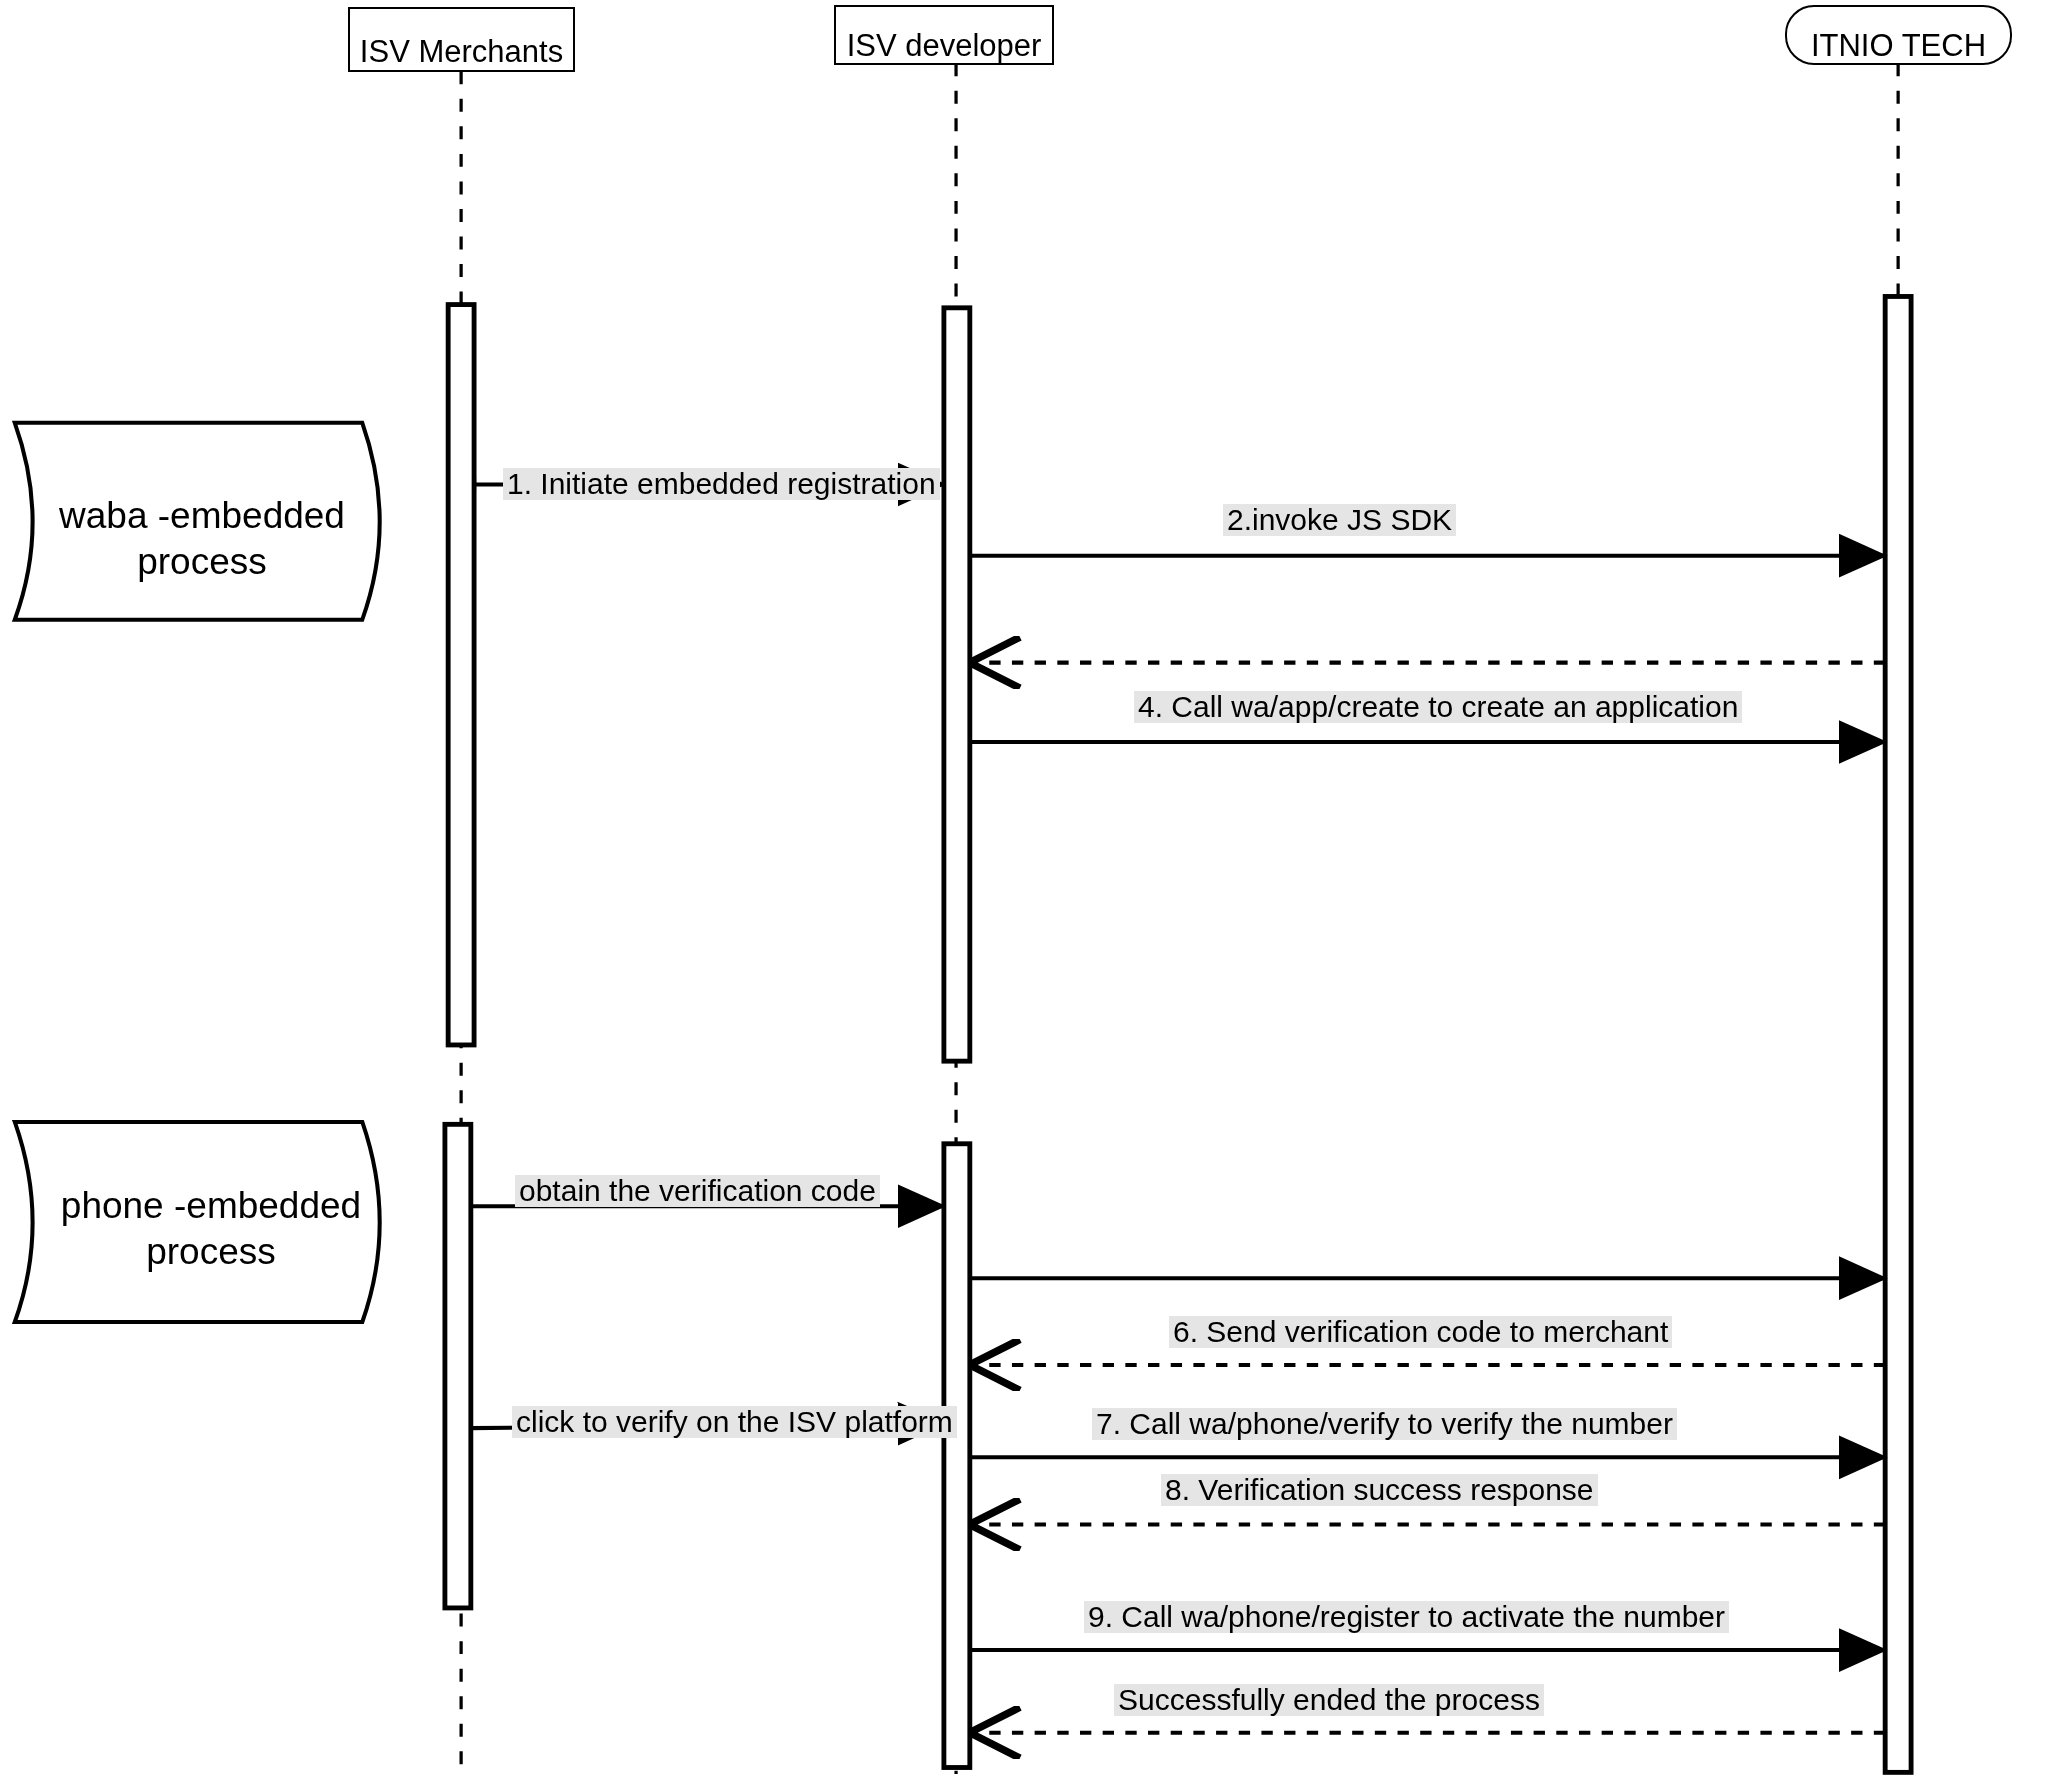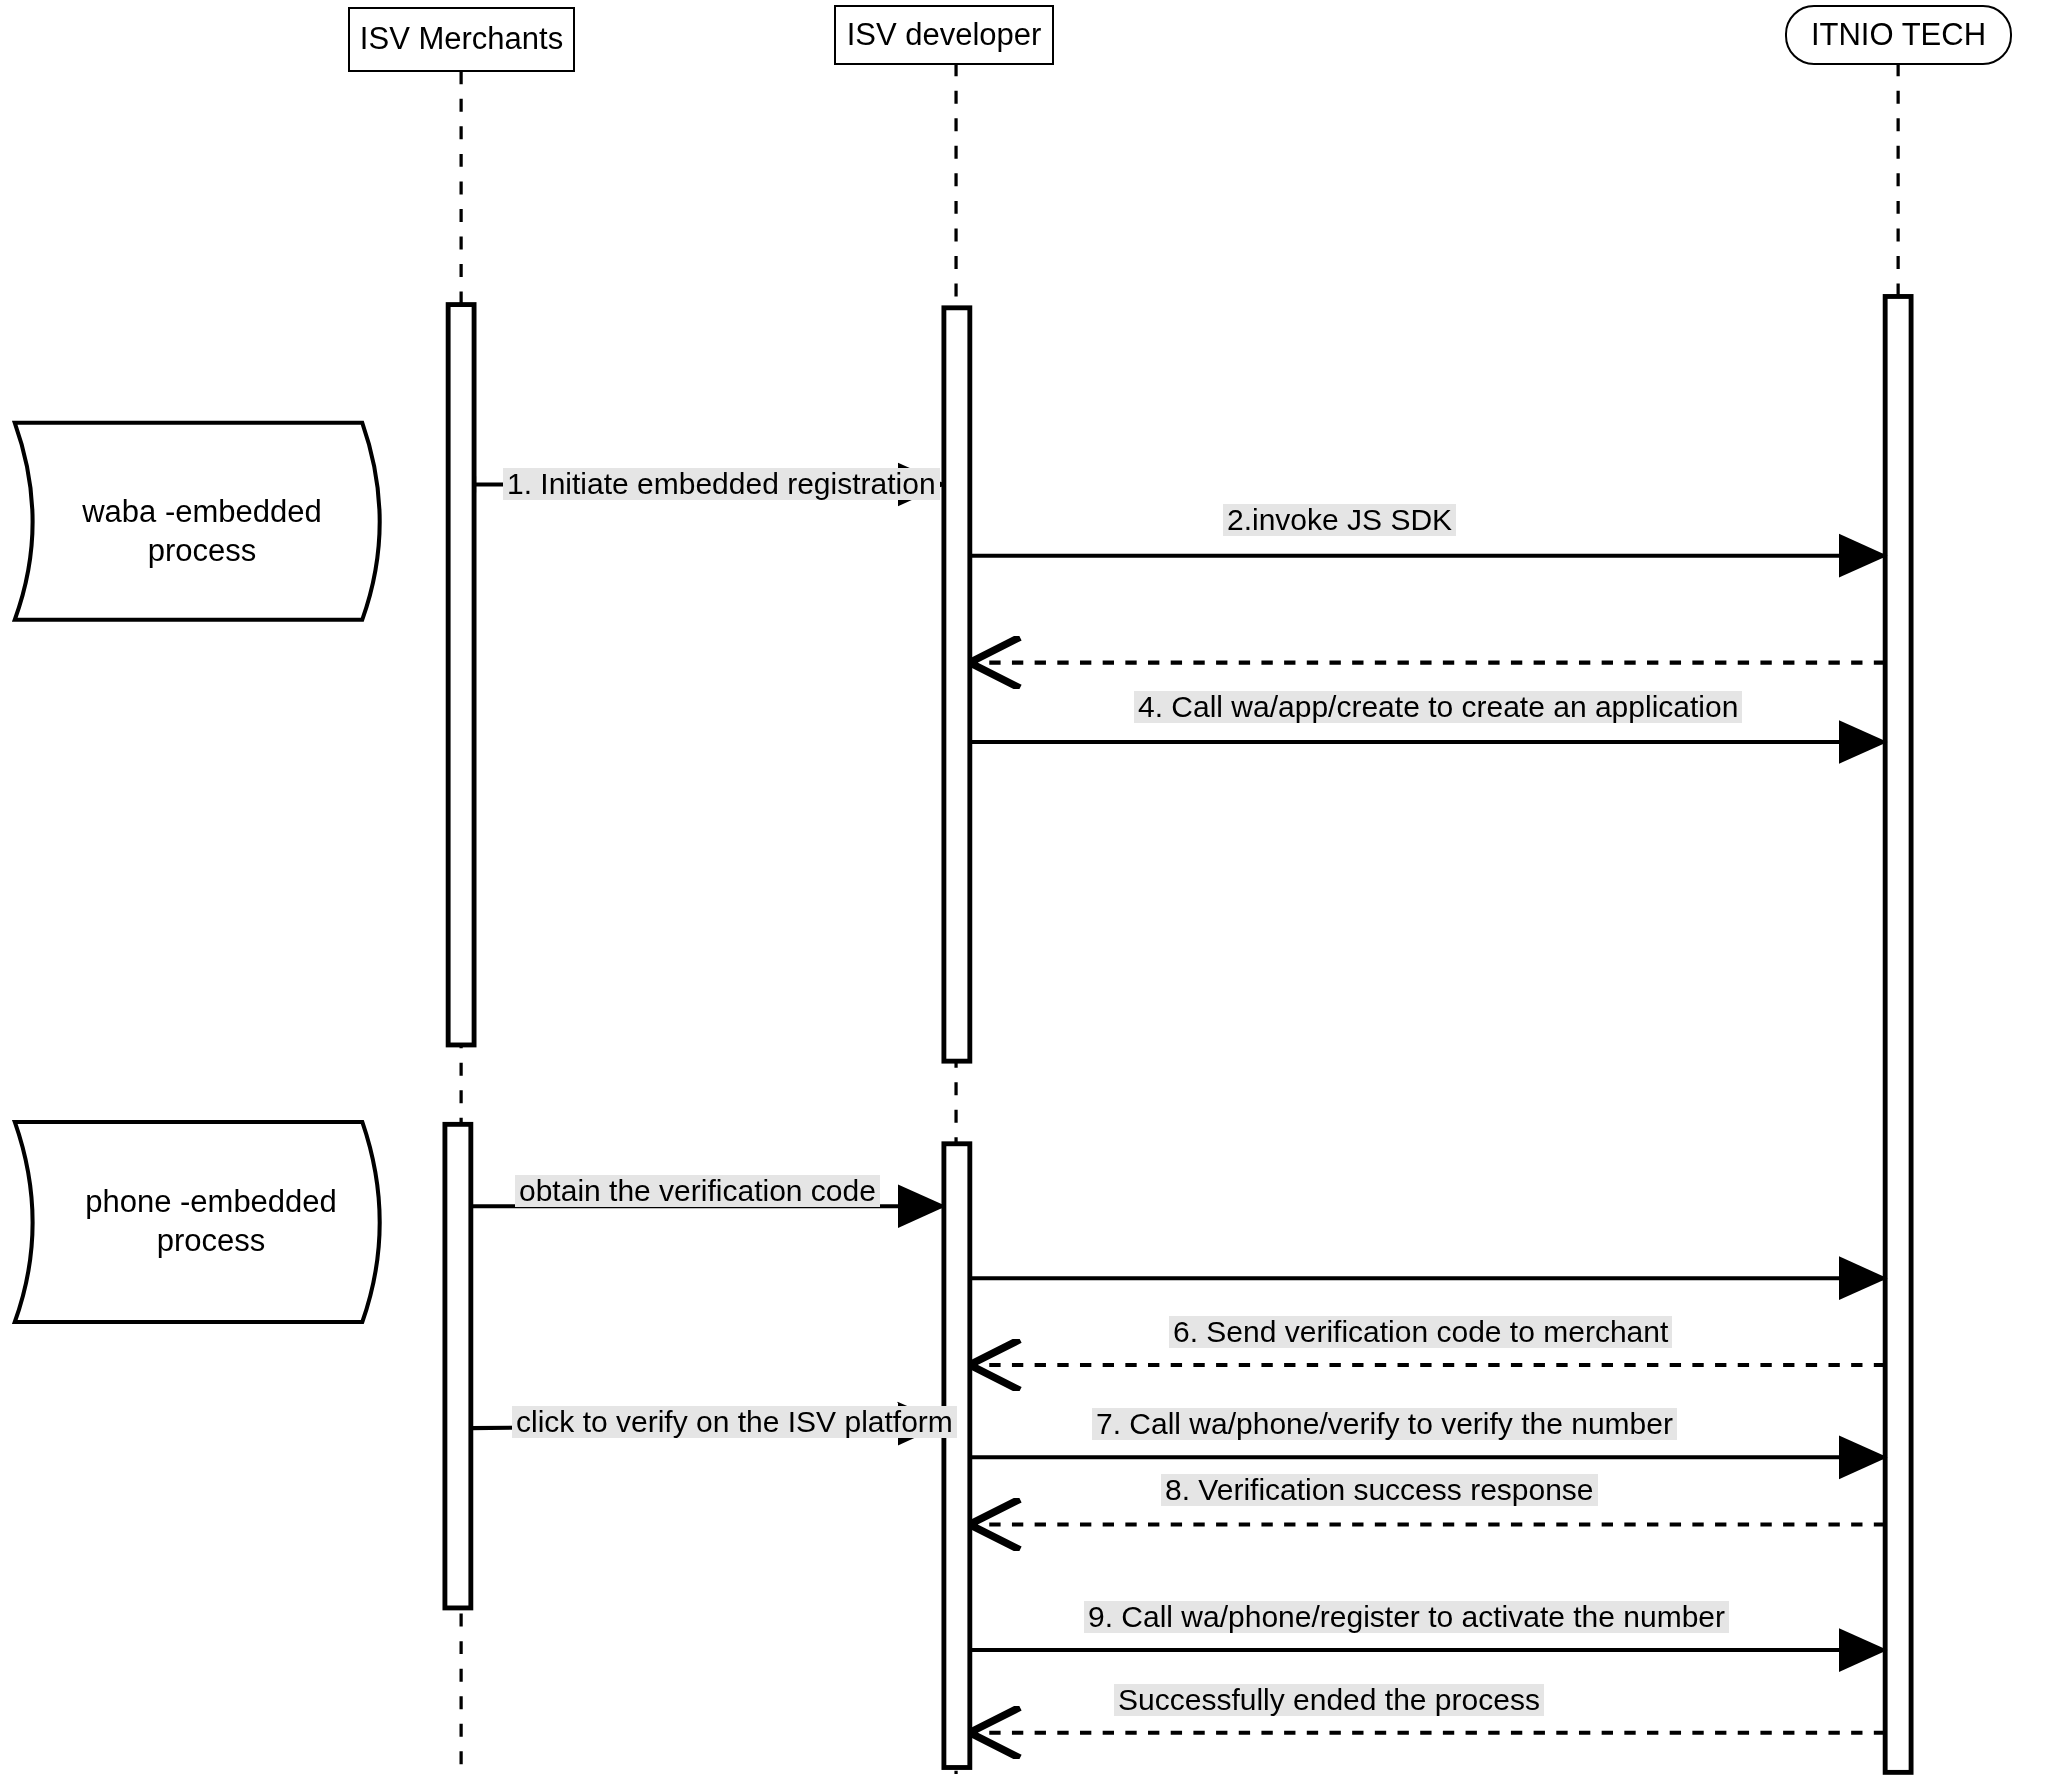--- a/index.html
+++ b/index.html
@@ -25,42 +25,42 @@
     left: 0;
     width: 2049px;
     height: 1791px;
   }
   .lifeline-box {
     position: absolute;
     box-sizing: border-box;
     border: 2.4px solid #000000;
     background: #ffffff;
     display: flex;
-    align-items: center;
+    align-items: flex-end;
     justify-content: center;
   }
   .lifeline-box span {
     font-size: 31px;
     line-height: 1.1;
     white-space: nowrap;
     color: #000;
   }
   .msg-label {
     position: absolute;
     font-size: 30px;
     line-height: 1.08;
     color: #000000;
     background: #e5e5e5;
     white-space: nowrap;
     padding: 0 4px;
     text-align: center;
   }
   .note-label {
     position: absolute;
-    font-size: 31px;
+    font-size: 37px;
     line-height: 1.25;
     color: #000000;
     text-align: center;
     white-space: pre-line;
   }
 </style>
 </head>
 <body>
 
 <div id="canvas">

